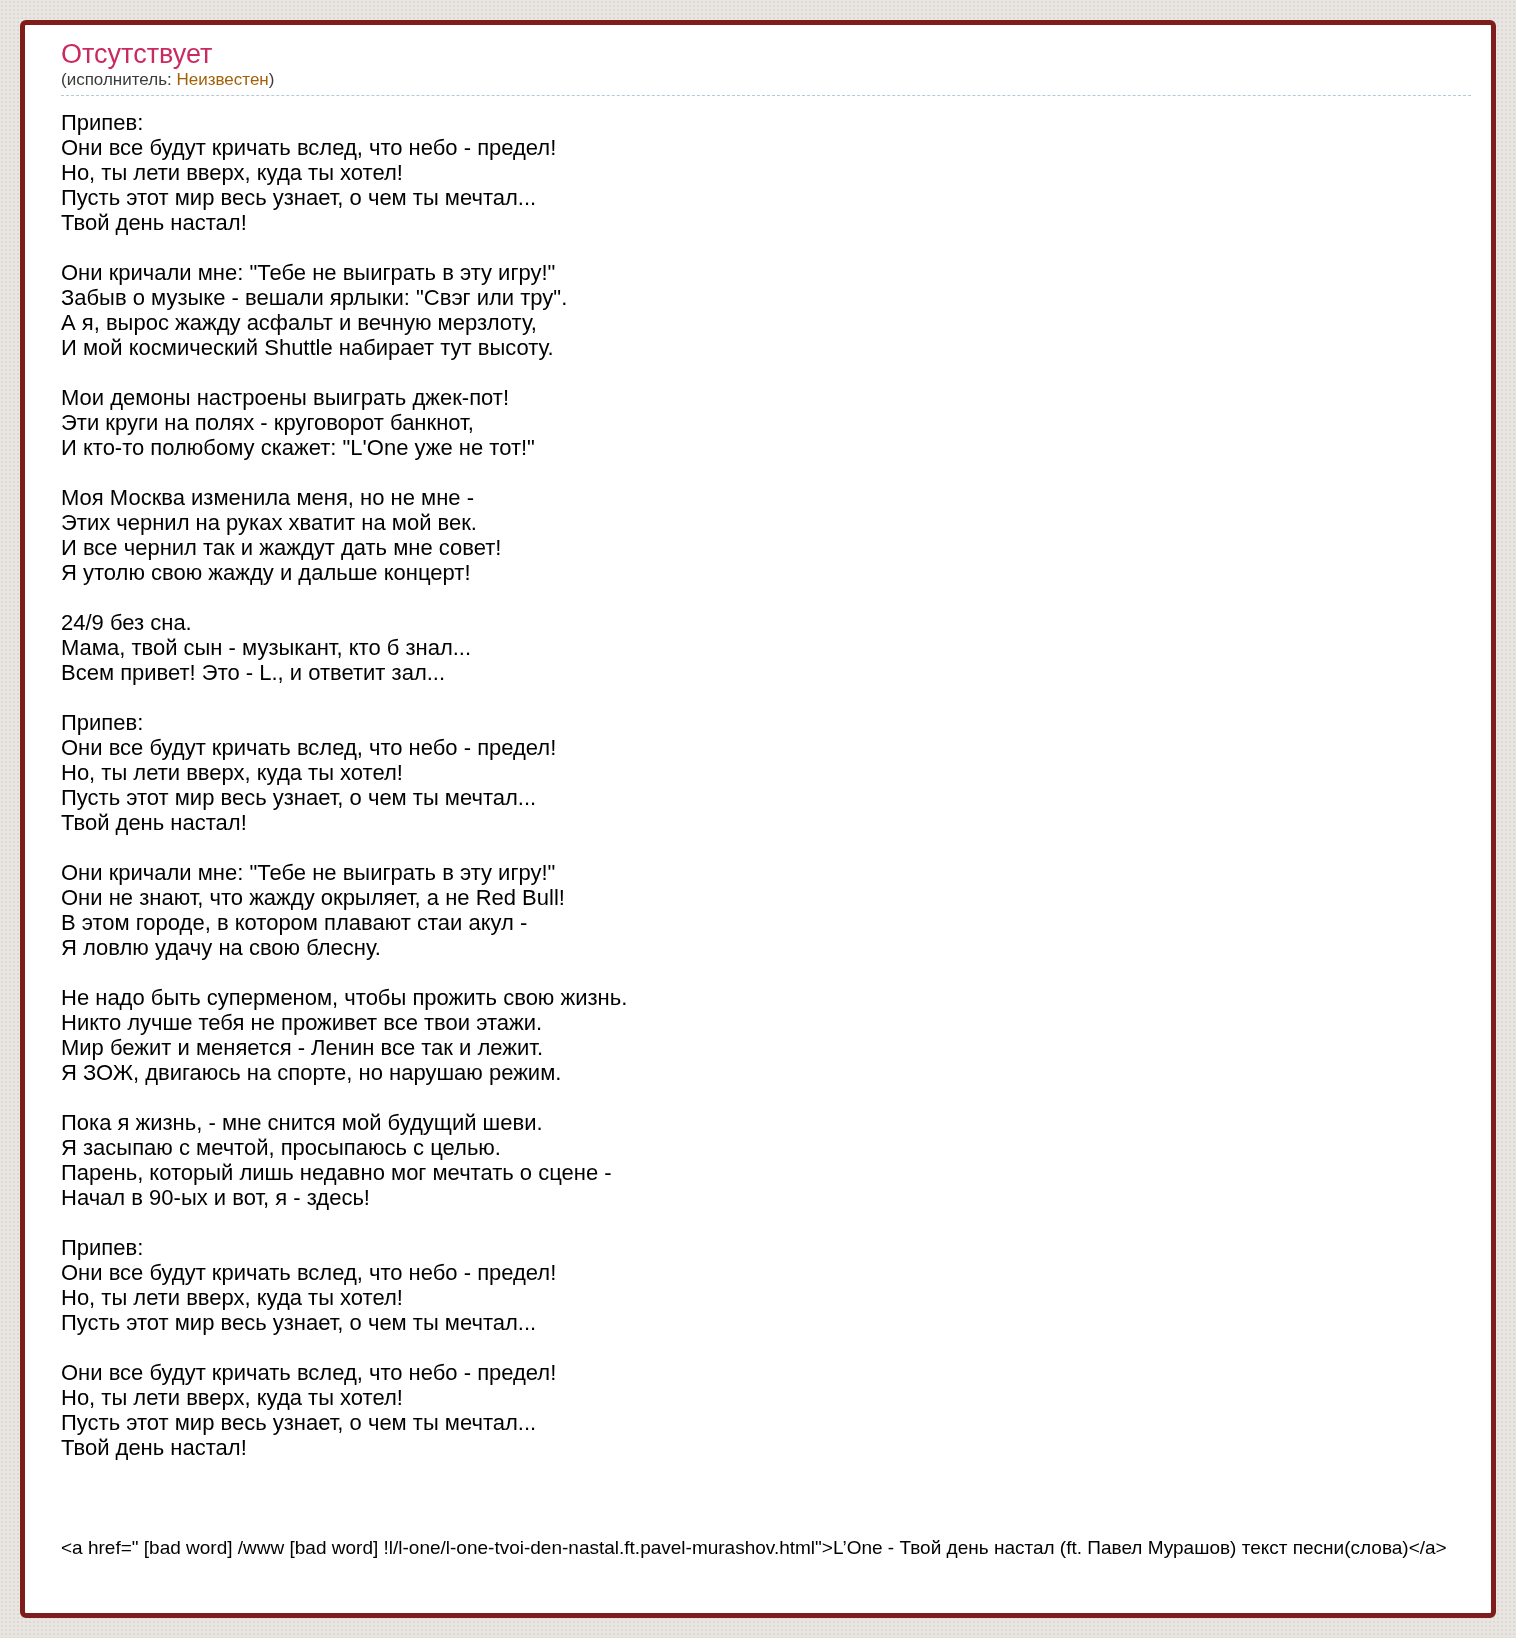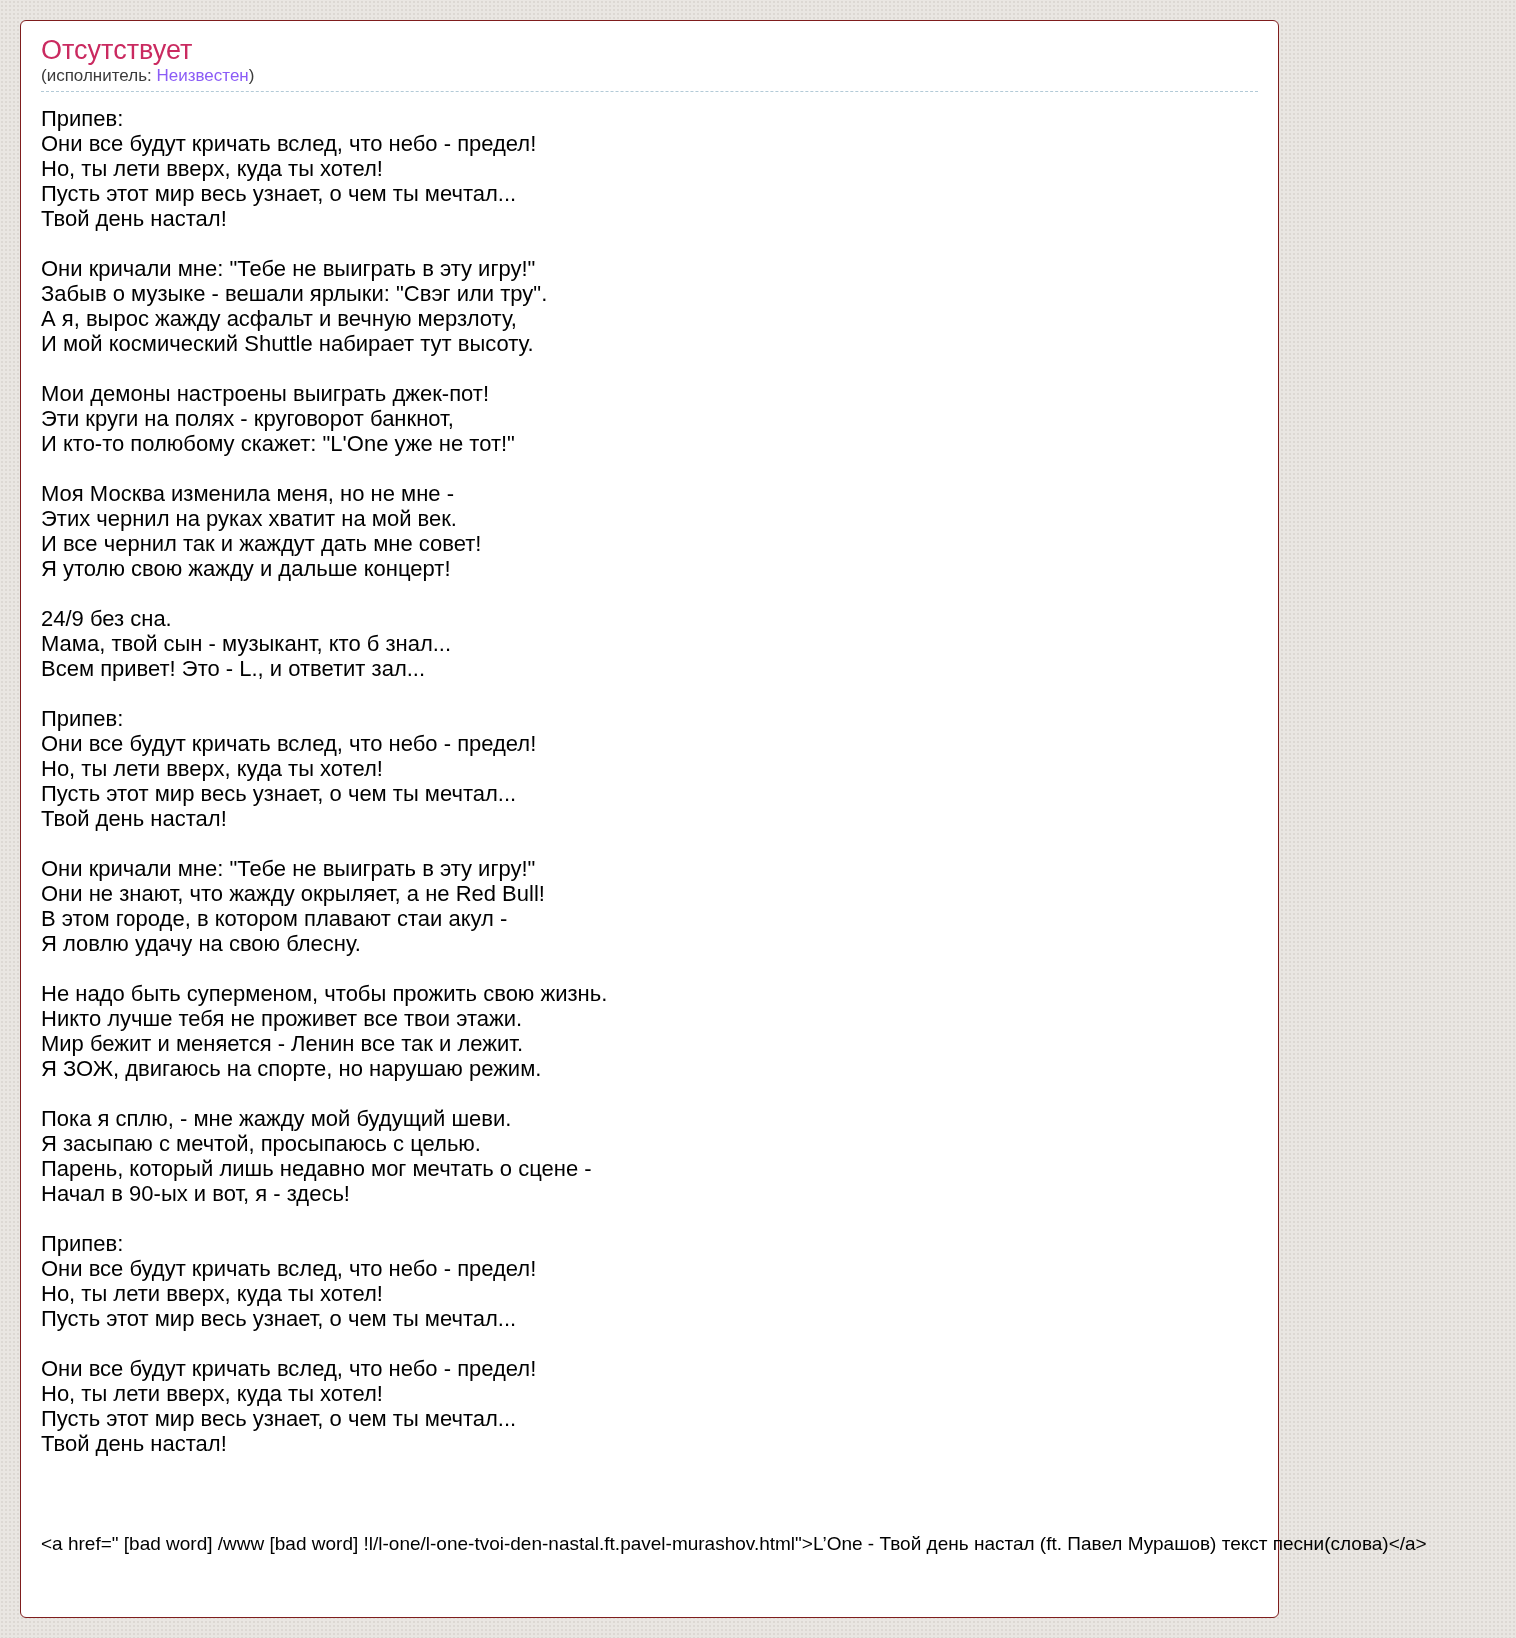--- a/index.html
+++ b/index.html
@@ -13,48 +13,48 @@
     background-color: #e9e6e2;
     background-image: radial-gradient(#dcd8d3 1px, rgba(0,0,0,0) 1px);
     background-size: 4px 4px;
     font-family: "Liberation Sans", sans-serif;
     overflow: hidden;
   }
   .card {
     position: absolute;
     left: 20px;
     top: 20px;
-    width: 1259px;
+    width: 1476px;
     height: 1598px;
     box-sizing: border-box;
     background: #ffffff;
-    border: 1px solid #7f1d1d;
+    border: 5px solid #7f1d1d;
     border-radius: 6px;
-    padding: 14px 20px 0 20px;
+    padding: 14px 20px 0 36px;
   }
   .header {
     border-bottom: 1px dashed #b3cad7;
     padding-bottom: 5px;
   }
   .title {
     margin: 0;
     font-size: 27px;
     line-height: 30px;
     font-weight: 400;
     color: #ca2a60;
     cursor: pointer;
   }
   .artist {
     font-size: 17px;
     line-height: 20px;
     margin-top: 1px;
     color: #3b3b3b;
   }
   .artist a {
-    color: #8b5cf6;
+    color: #a16207;
     text-decoration: none;
     cursor: pointer;
   }
   .lyrics {
     margin-top: 14px;
     font-size: 22px;
     line-height: 25px;
     color: #000000;
   }
   .stanza + .stanza {
@@ -120,21 +120,21 @@
         <div class="line">В этом городе, в котором плавают стаи акул -</div>
         <div class="line">Я ловлю удачу на свою блесну.</div>
       </div>
       <div class="stanza">
         <div class="line">Не надо быть суперменом, чтобы прожить свою жизнь.</div>
         <div class="line">Никто лучше тебя не проживет все твои этажи.</div>
         <div class="line">Мир бежит и меняется - Ленин все так и лежит.</div>
         <div class="line">Я ЗОЖ, двигаюсь на спорте, но нарушаю режим.</div>
       </div>
       <div class="stanza">
-        <div class="line">Пока я сплю, - мне жажду мой будущий шеви.</div>
+        <div class="line">Пока я жизнь, - мне снится мой будущий шеви.</div>
         <div class="line">Я засыпаю с мечтой, просыпаюсь с целью.</div>
         <div class="line">Парень, который лишь недавно мог мечтать о сцене -</div>
         <div class="line">Начал в 90-ых и вот, я - здесь!</div>
       </div>
       <div class="stanza">
         <div class="line">Припев:</div>
         <div class="line">Они все будут кричать вслед, что небо - предел!</div>
         <div class="line">Но, ты лети вверх, куда ты хотел!</div>
         <div class="line">Пусть этот мир весь узнает, о чем ты мечтал...</div>
       </div>

